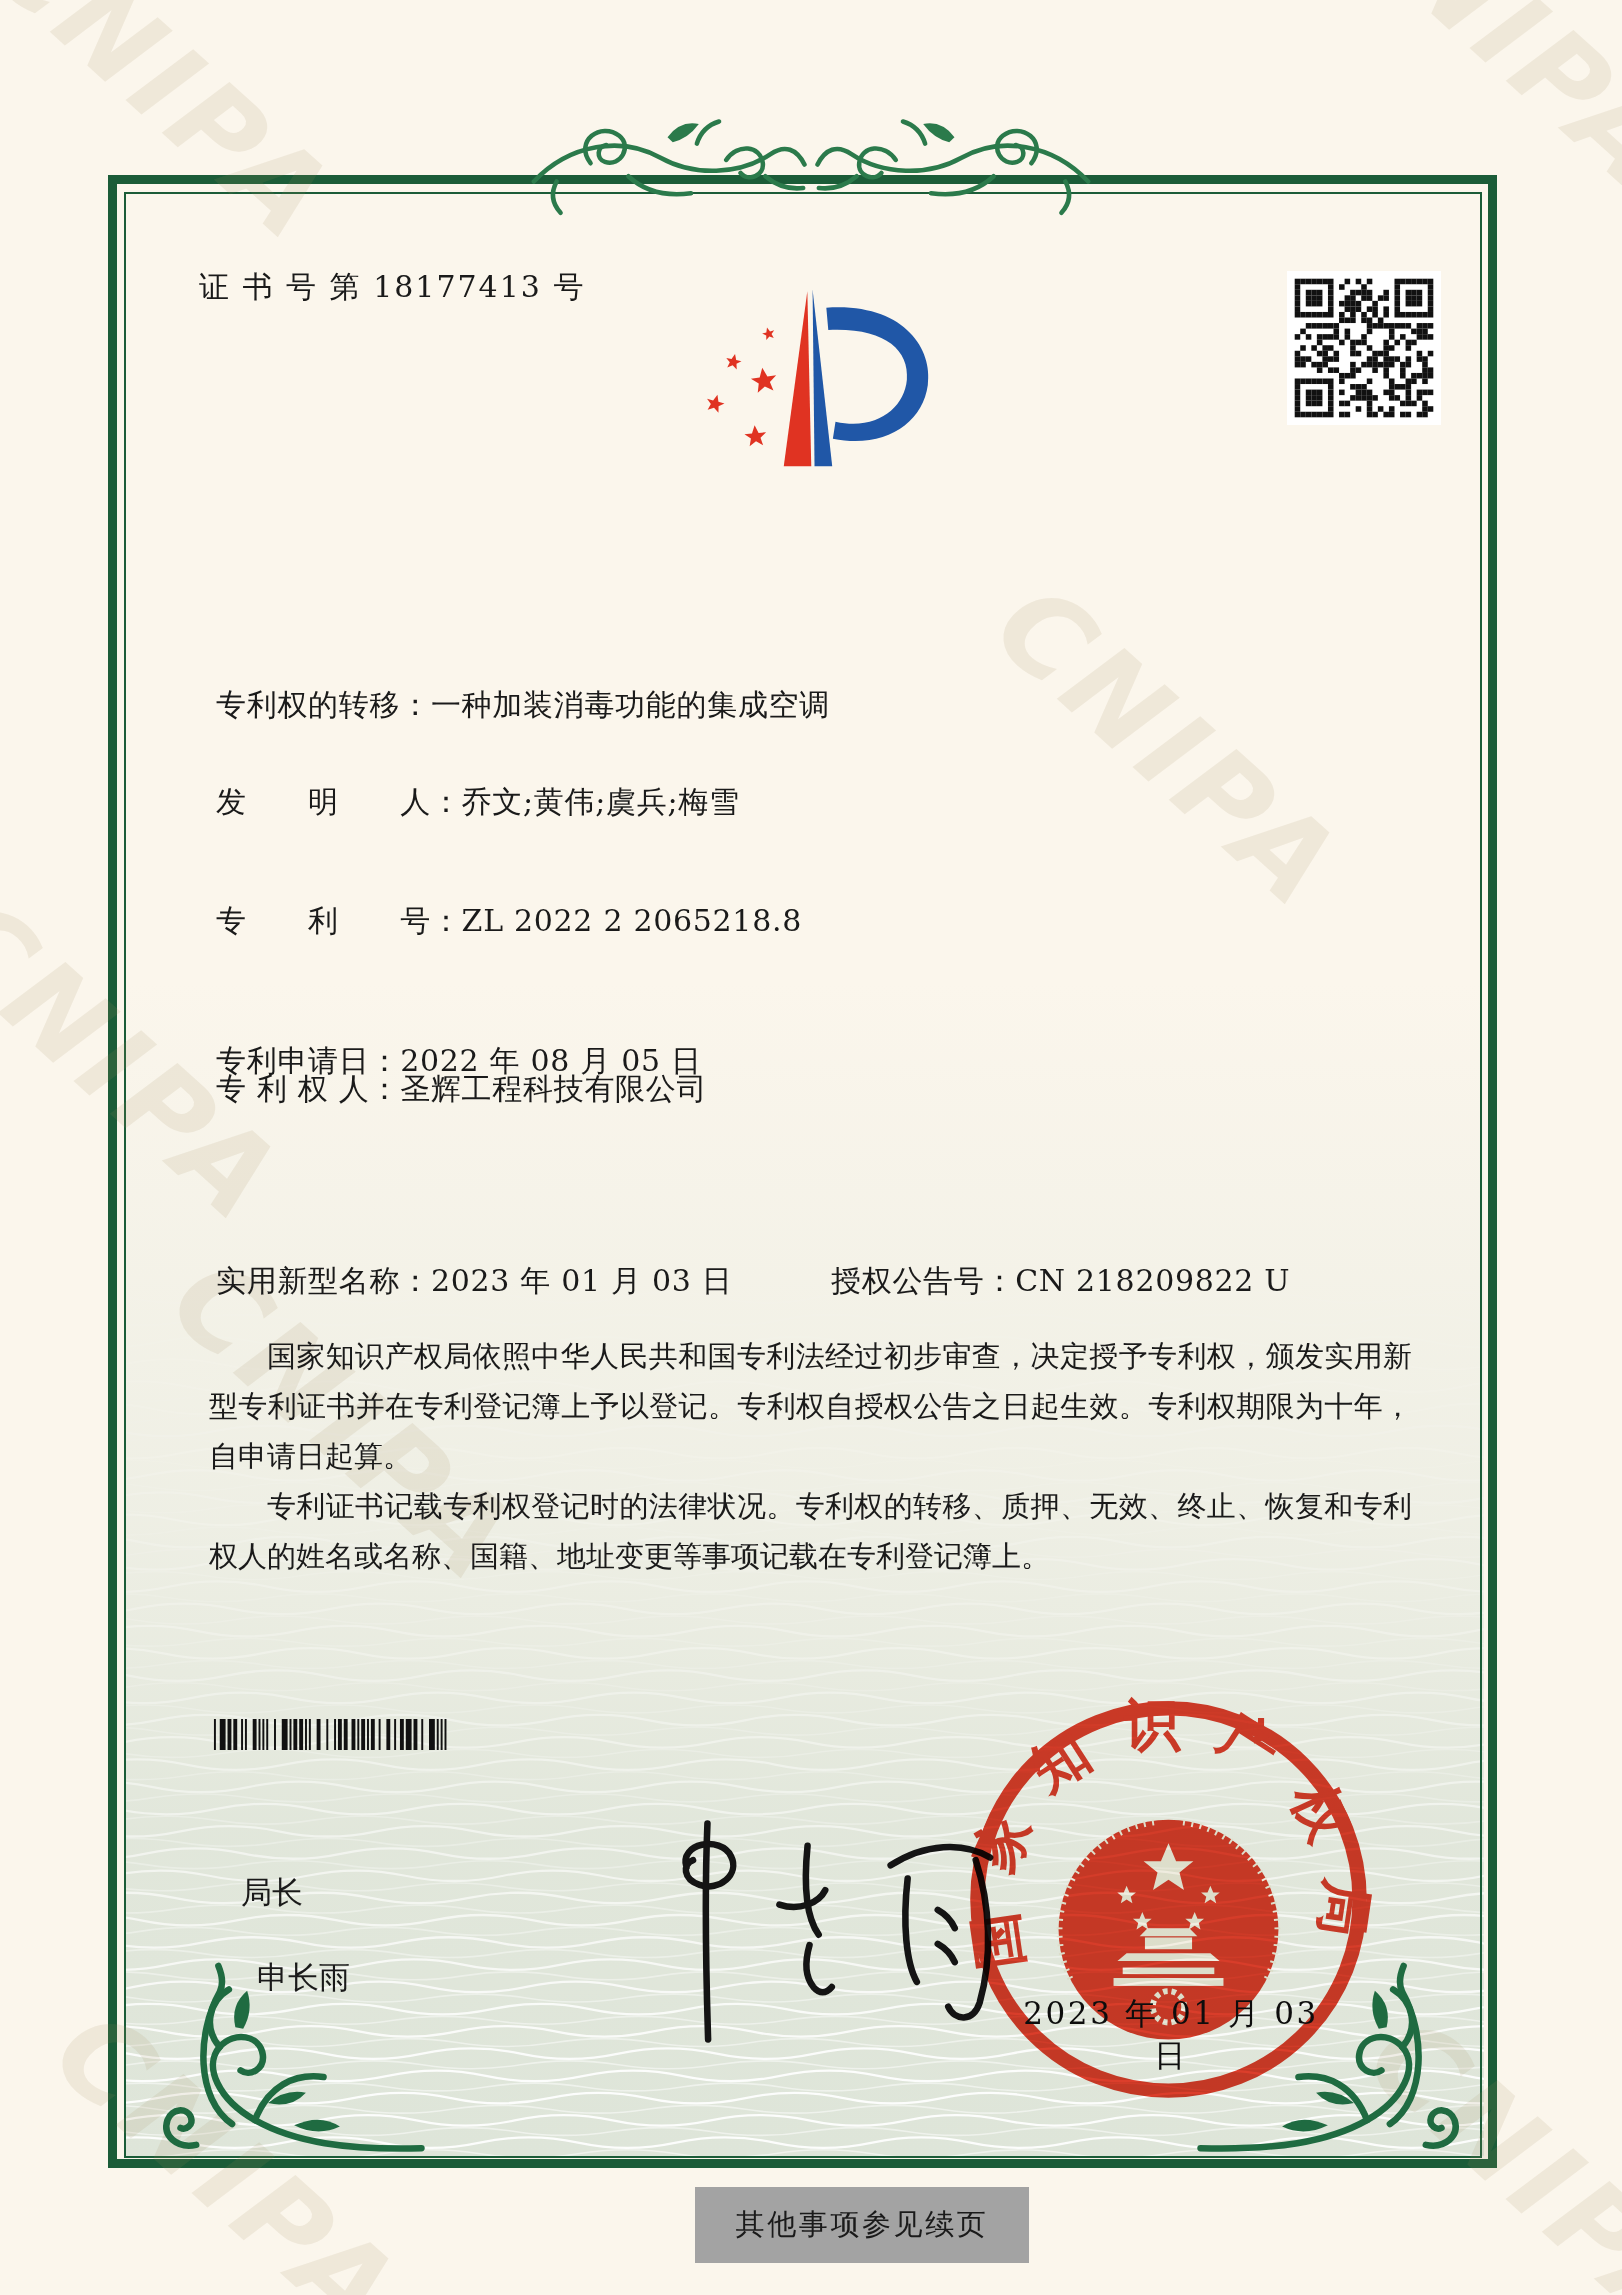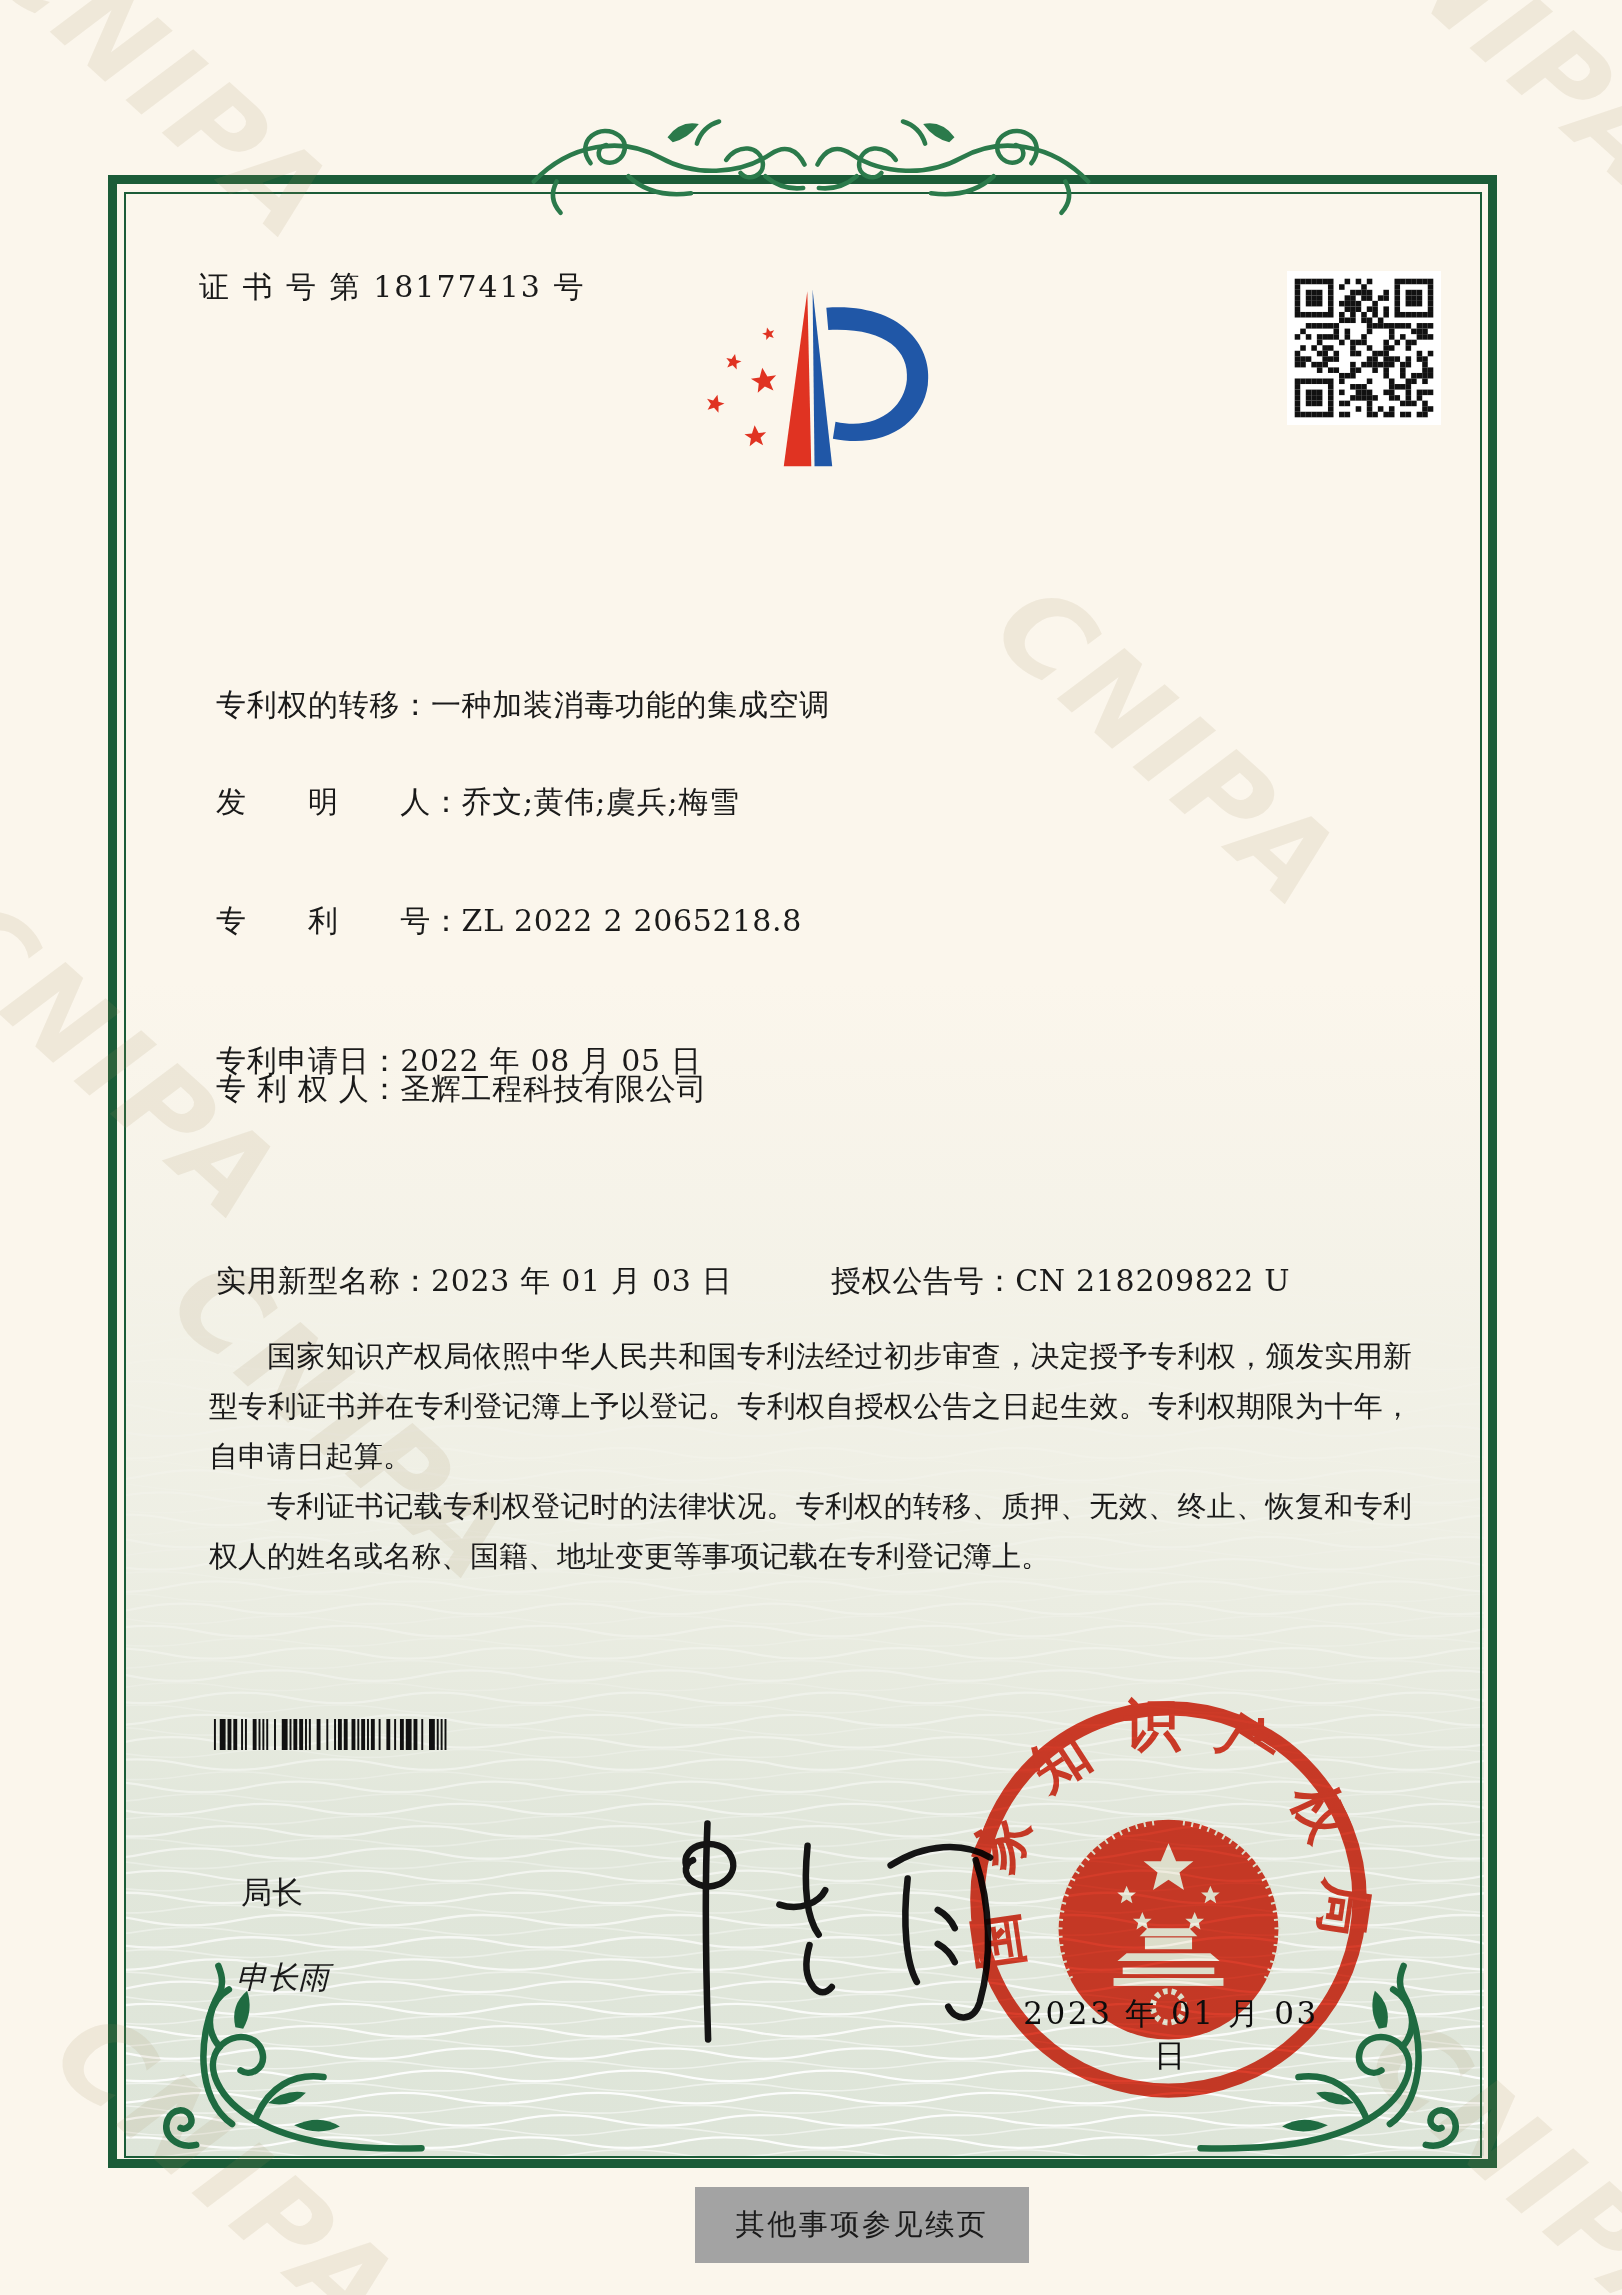--- a/index.html
+++ b/index.html
@@ -24,21 +24,21 @@
   #title{left:0;top:488px;width:1609px;text-align:center;font-size:69px;font-weight:bold;letter-spacing:17px;z-index:3;}
   
   .frow{position:absolute;left:216px;width:1216px;font-size:30px;z-index:3;white-space:nowrap;}
   .frow .flabel{letter-spacing:0.7px;}
   .frow .fvalue{letter-spacing:0.7px;}
   
   #body-text{left:209px;top:1332px;width:1203px;font-size:29px;line-height:1.72;text-align:justify;z-index:3;}
   #body-text p{margin:0;text-indent:2em;}
   
   #sig-title{left:241px;top:1872px;font-size:31px;z-index:3;}
-  #sig-name{left:236px;top:1957px;font-size:31px;z-index:3;font-style:italic;}
+  #sig-name{left:257px;top:1957px;font-size:31px;z-index:3;}
   #seal-date{left:1001px;top:1993px;width:340px;text-align:center;font-size:31px;letter-spacing:2.6px;color:#0d0d0d;z-index:5;}
   #footer-page{left:108px;top:2097px;width:1381px;text-align:center;font-size:26px;letter-spacing:2.6px;z-index:3;}
   #continuation-box{left:695px;top:2187px;width:334px;height:76px;background:#a3a3a3;z-index:2;
     display:flex;align-items:center;justify-content:center;font-size:29px;letter-spacing:2.6px;}
   svg{display:block;}
   .z2{z-index:2;} .z3{z-index:3;} .z4{z-index:4;}
 </style>
 </head>
 <body>
 

